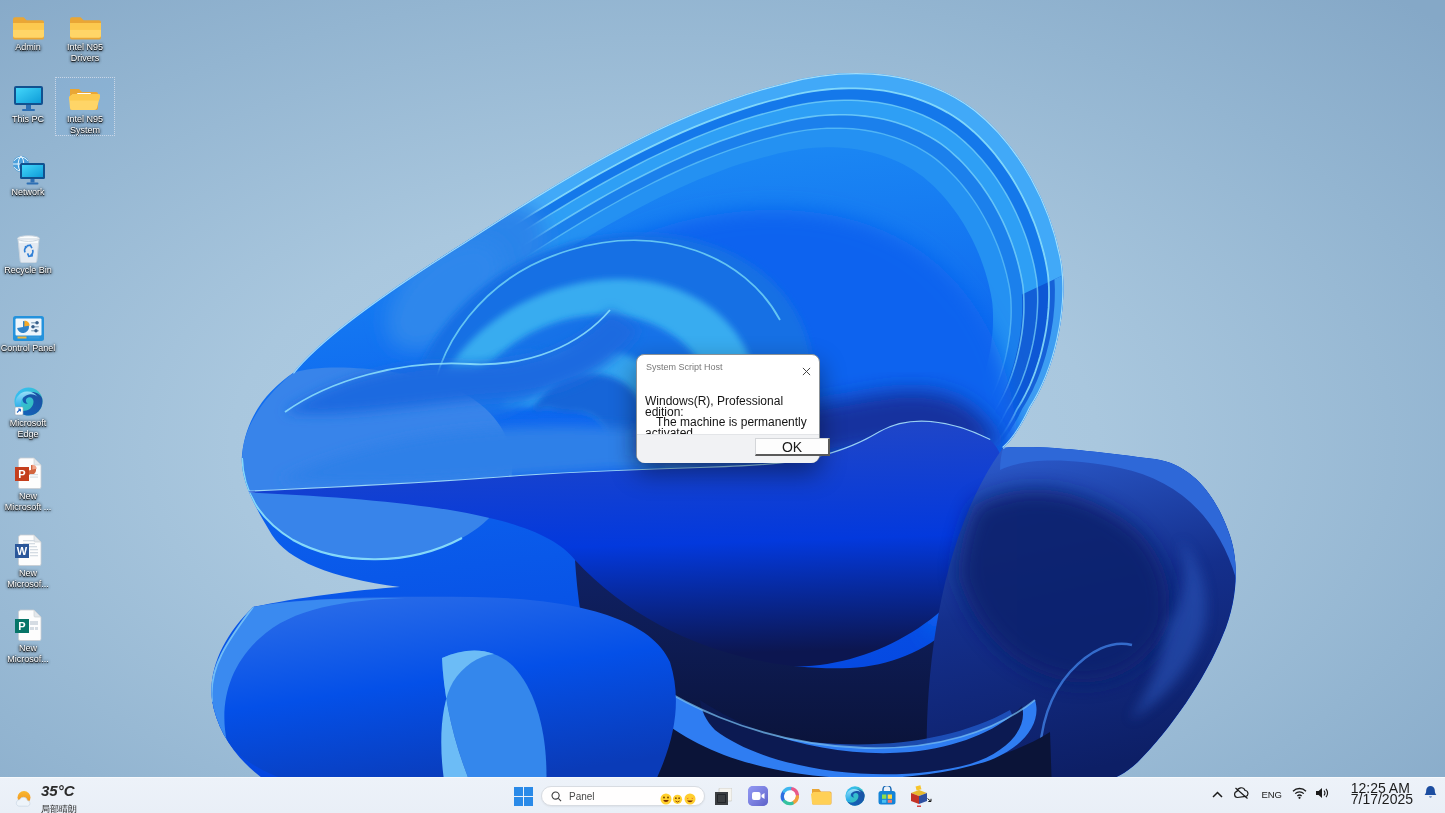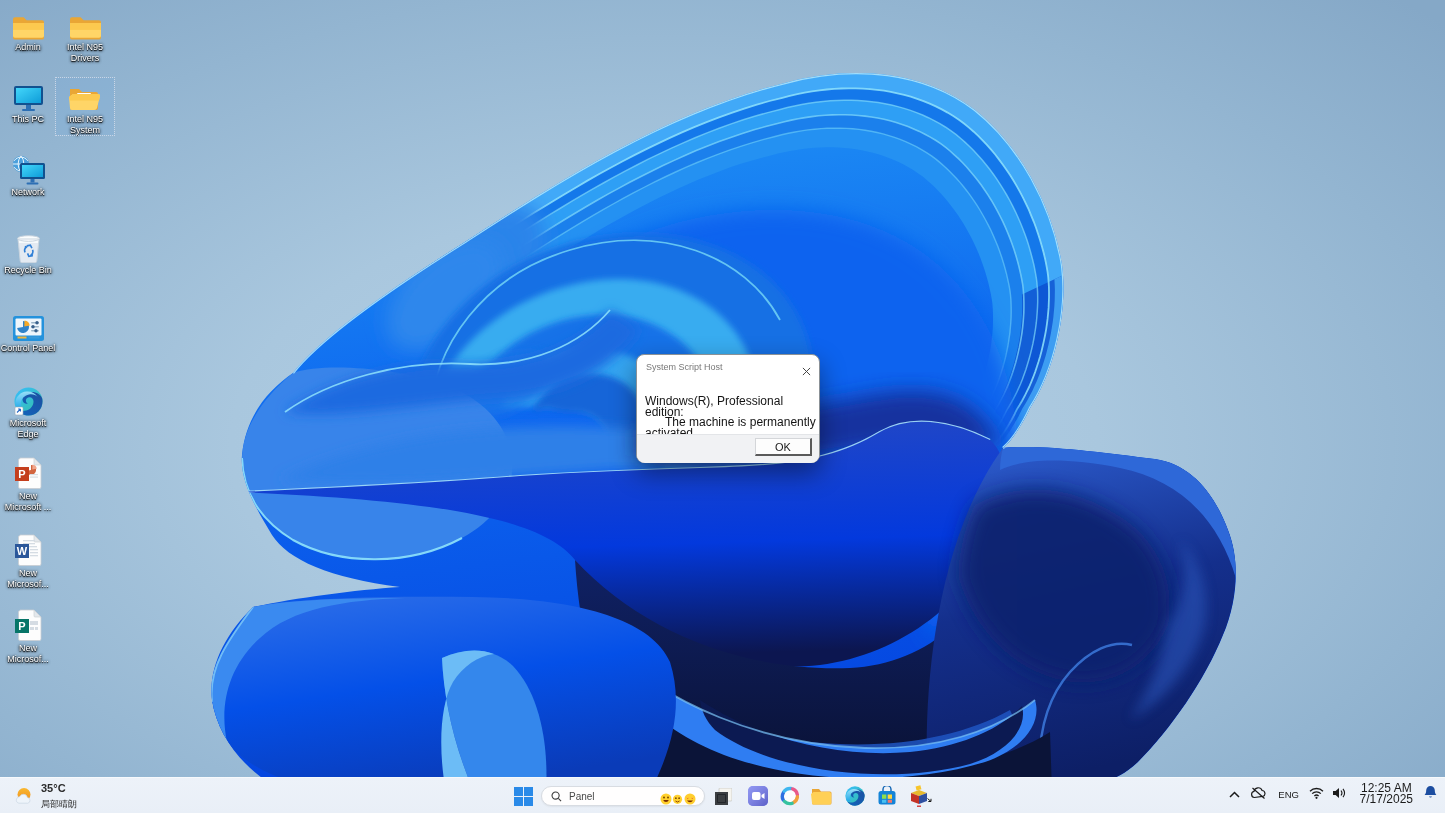--- a/index.html
+++ b/index.html
@@ -15,36 +15,36 @@
   .sel { outline:1px dotted #c8d6e8; background:rgba(120,170,220,.25); }
 
   
   #dlg { position:absolute; left:636px; top:354px; width:184px; height:109px;
     background:#fff; border-radius:8px; border:1px solid #8b9196;
     box-shadow:0 10px 26px rgba(0,0,0,.42); }
   #dlg .tit { position:absolute; left:9px; top:7px; font-size:9px; color:#787878; }
   #dlg .x { position:absolute; right:8px; top:7px; }
   #dlg .msg { position:absolute; left:8px; top:41px; font-size:12px; color:#141414; line-height:10.5px; }
   #dlg .btnrow { position:absolute; left:0; top:79px; width:100%; height:29px; background:#f1f2f4; border-radius:0 0 8px 8px; border-top:1px solid #e3e5e8; }
-  #dlg .ok { position:absolute; left:118px; top:83px; width:57px; height:18px; background:#fdfdfd;
+  #dlg .ok { position:absolute; left:118px; top:83px; width:75px; height:18px; background:#fdfdfd;
     border:1px solid #d4d6d9; border-right:2px solid #5a5a5a; border-bottom:2px solid #5a5a5a;
-    font-size:11px; color:#1a1a1a; text-align:center; line-height:16px; }
+    font-size:14px; color:#1a1a1a; text-align:center; line-height:16px; }
 
   
   #tb { position:absolute; left:0; top:777px; width:1445px; height:36px;
     background:linear-gradient(180deg,#edf2f9 0%,#e9eff7 100%); border-top:1px solid rgba(255,255,255,.6); }
   #tb .left { position:absolute; left:13px; top:4px; display:flex; align-items:center; }
   #tb .wtxt { margin-left:7px; color:#2b2b2b; }
-  #tb .wtxt .t1 { font-size:11px; font-weight:bold; }
+  #tb .wtxt .t1 { font-size:15px; font-weight:bold;font-style:italic; }
   #tb .wtxt .t2 { font-size:9px; margin-top:4px; }
   .tico { width:33px; height:36px; display:flex; align-items:center; justify-content:center; top:0; }
   #spill { position:absolute; left:541px; top:8px; width:164px; height:20px; background:#fffefe;
     border:1px solid #d8dce2; border-radius:11px; display:flex; align-items:center; box-shadow:0 1px 2px rgba(0,0,0,.06); }
   #tray { position:absolute; right:0; top:0; height:32px; display:flex; align-items:center; color:#1b1b1b; }
-  #clock { text-align:center; font-size:12px; line-height:11px; margin:0 4px 0 8px; }
+  #clock { text-align:left; font-size:14px; line-height:11px; margin:0 4px 0 16px; }
 </style>
 </head>
 <body>
 <svg id="wall" viewBox="0 0 1445 813" preserveAspectRatio="none">
 <defs>
   <radialGradient id="bg" cx="0.46" cy="0.55" r="0.75">
     <stop offset="0" stop-color="#b4d1e7"></stop>
     <stop offset=".4" stop-color="#a9c7de"></stop>
     <stop offset=".75" stop-color="#93b5d1"></stop>
     <stop offset="1" stop-color="#85a8c7"></stop>
@@ -448,21 +448,21 @@
       </div>
       <div class="lbl">New<br>Microsof...</div>
     </div></div>
 
 <div id="dlg">
   <div class="tit">System Script Host</div>
   <div class="x"><svg width="9" height="9" viewBox="0 0 10 10">
         <path d="M1 1 L9 9 M9 1 L1 9" stroke="#444" stroke-width="1.1"></path>
       </svg></div>
   <div class="body"></div>
-  <div class="msg">Windows(R), Professional edition:<br><span style="margin-left:20px">The machine is permanently activated.</span></div>
+  <div class="msg">Windows(R), Professional edition:<br><span style="margin-left:11px">The machine is permanently activated.</span></div>
   <div class="btnrow"></div>
   <div class="ok">OK</div>
 </div>
 
 <div id="tb">
   <div class="left">
       <svg width="21" height="21" viewBox="0 0 21 21">
 <circle cx="11" cy="8.5" r="6.5" fill="url(#wg)"></circle>
 <defs>
           <linearGradient id="wg" x1="0" y1="0" x2="0" y2="1">

